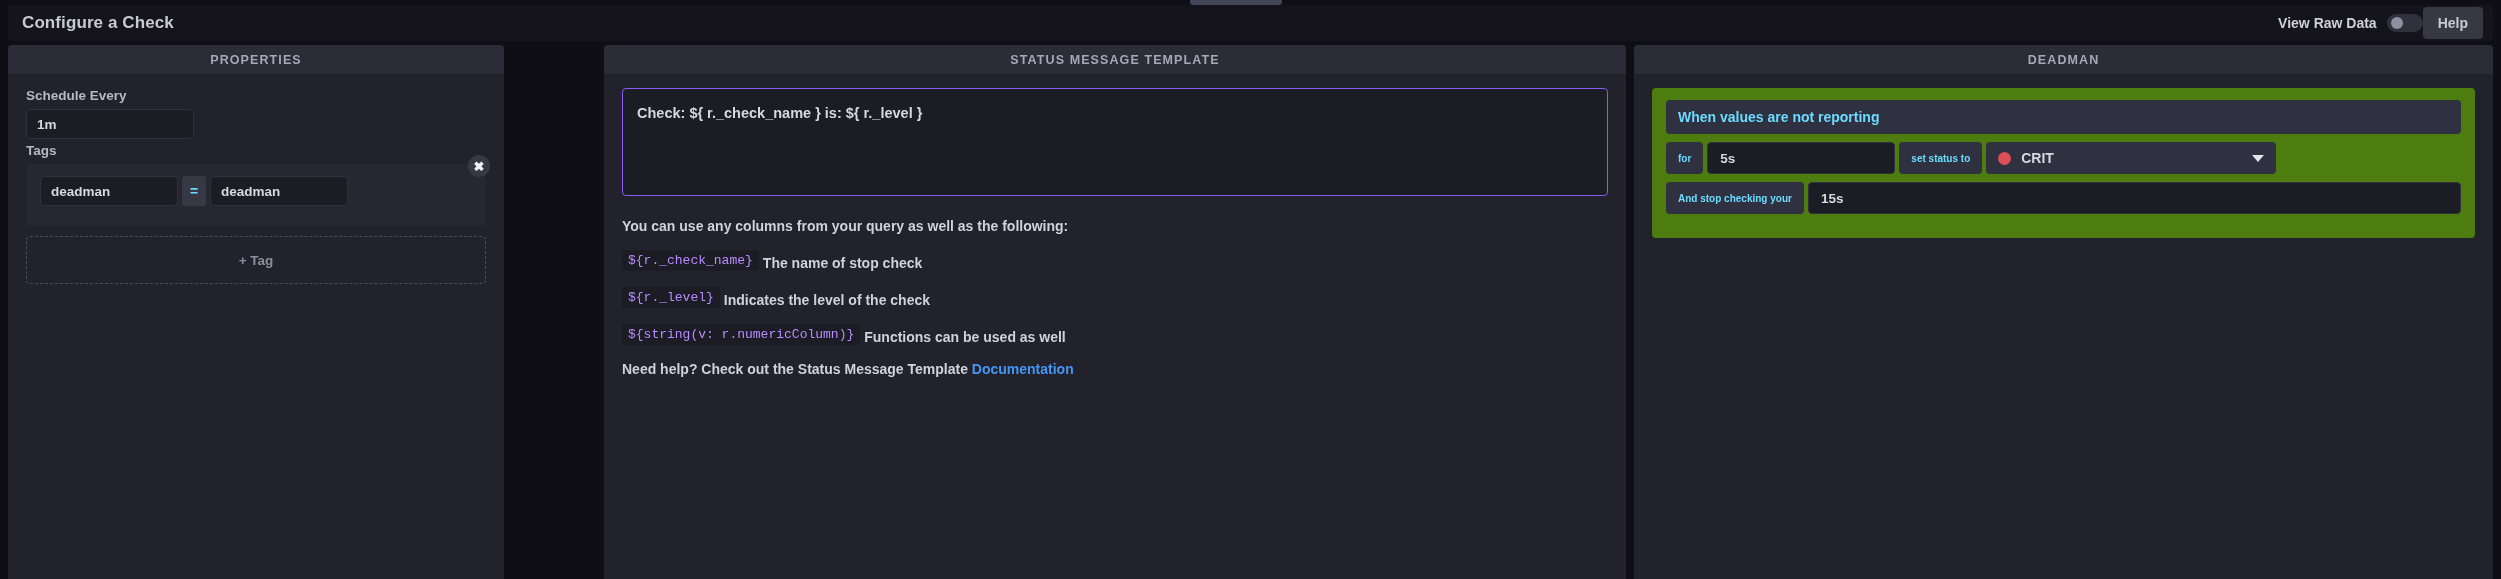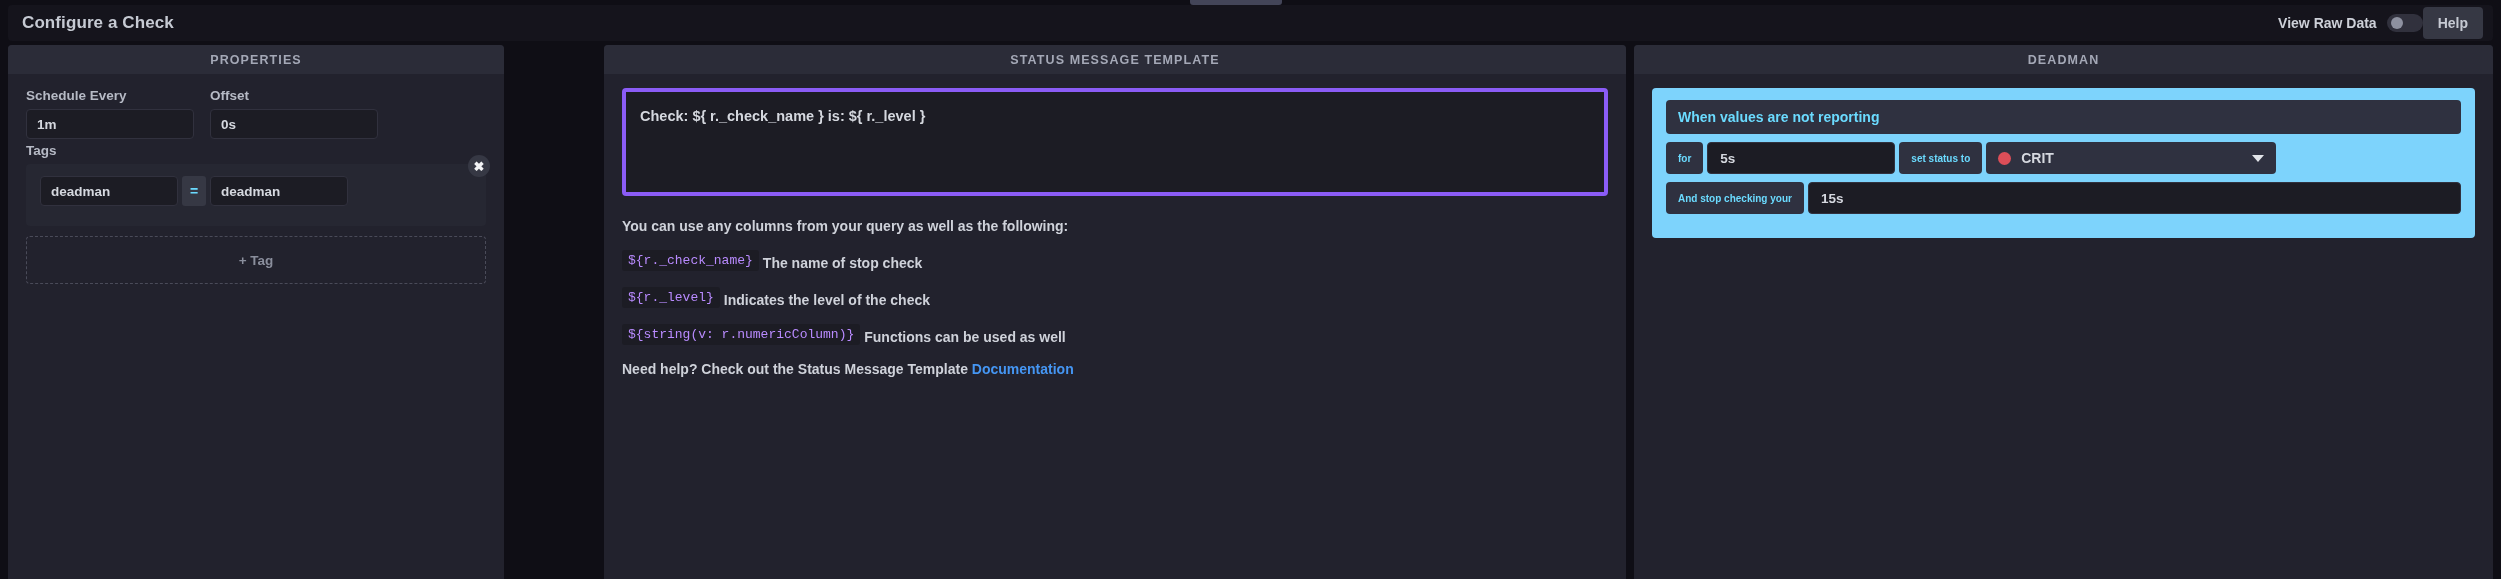--- a/index.html
+++ b/index.html
@@ -194,21 +194,21 @@
     font-size: 13.5px;
     font-weight: bold;
     cursor: pointer;
   }
 
   
   .template-textarea {
     width: 100%;
     height: 108px;
     background: #1c1c24;
-    border: 4px solid #8b5cf6;
+    border: 1px solid #8b5cf6;
     border-radius: 4px;
     color: #d5d8df;
     font-size: 14.5px;
     font-weight: bold;
     font-family: "Liberation Sans", sans-serif;
     padding: 14px 14px;
     resize: none;
     outline: none;
     line-height: 1.4;
   }
@@ -246,21 +246,21 @@
     margin-top: 4px;
   }
   .help-link {
     color: #4596f3;
     text-decoration: none;
     cursor: pointer;
   }
 
   
   .deadman-card {
-    background: #7dd3fc;
+    background: #4d7c0f;
     border-radius: 4px;
     padding: 12px 14px 16px 14px;
   }
   .dm-banner {
     background: #2f3140;
     border-radius: 4px;
     padding: 9px 12px;
     color: #6bdbff;
     font-size: 14px;
     font-weight: bold;
@@ -349,24 +349,20 @@
 
 <div class="panel" id="panel-properties">
   <div class="panel-header">
     <span class="panel-header-title">PROPERTIES</span>
   </div>
   <div class="panel-body">
     <div class="field-row">
       <div class="field-schedule">
         <label class="field-label">Schedule Every</label>
         <input class="text-input" type="text" value="1m" style="">
-      </div>
-      <div class="field-offset">
-        <label class="field-label">Offset</label>
-        <input class="text-input" type="text" value="0s" style="">
       </div>
     </div>
 
     <label class="field-label tags-label">Tags</label>
 
     <div class="tag-card">
       <div class="tag-remove">✖</div>
       <div class="tag-inputs">
         <input class="text-input tag-key" type="text" value="deadman" style="">
         <div class="tag-op">=</div>

